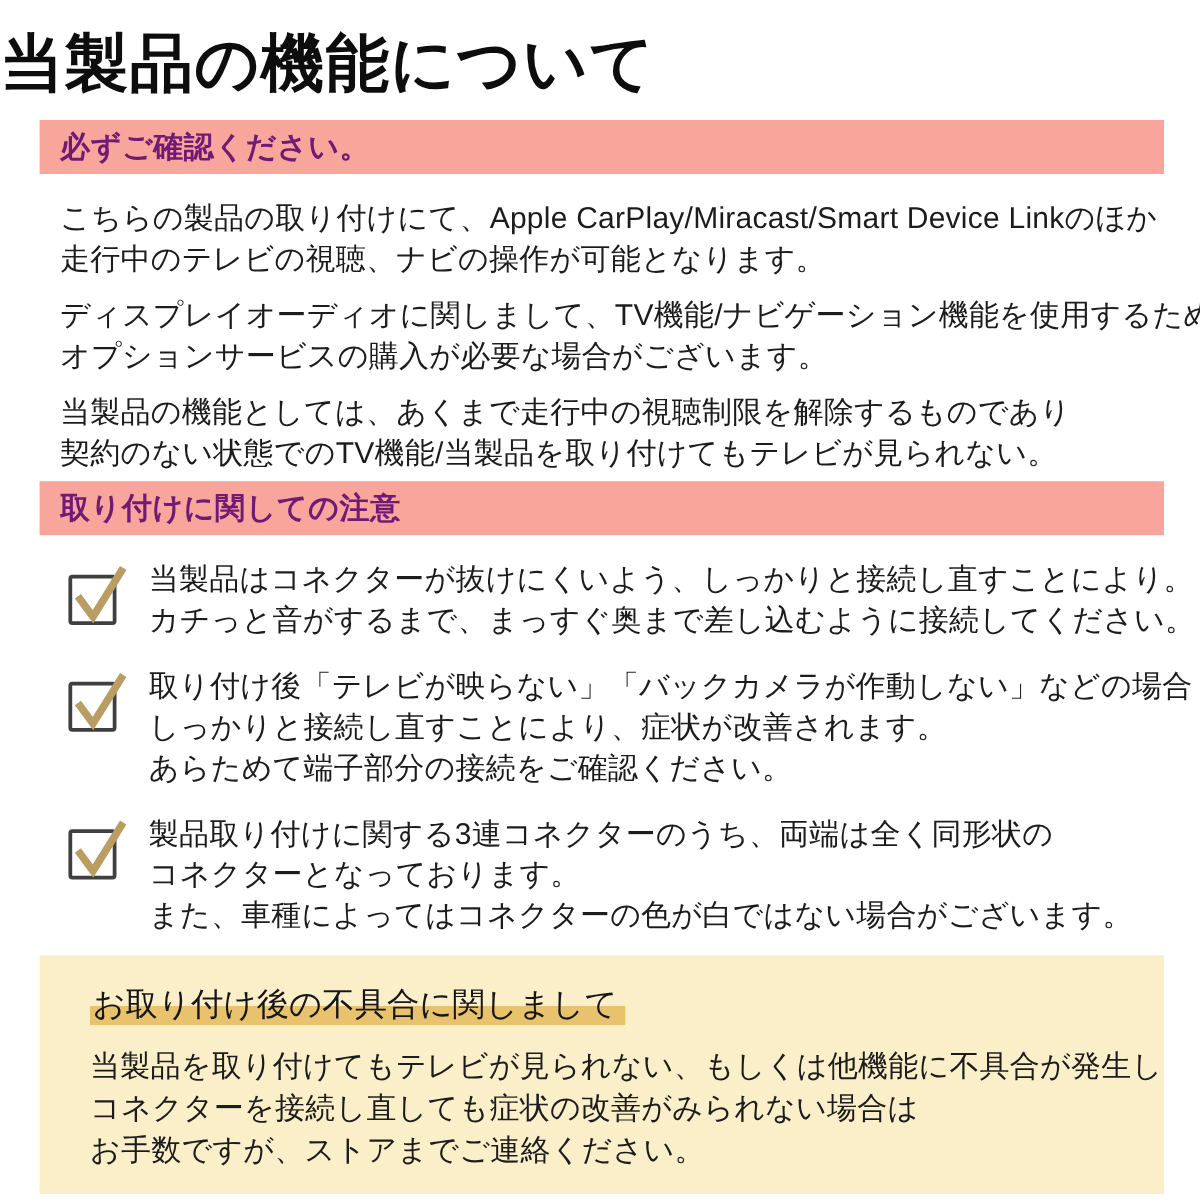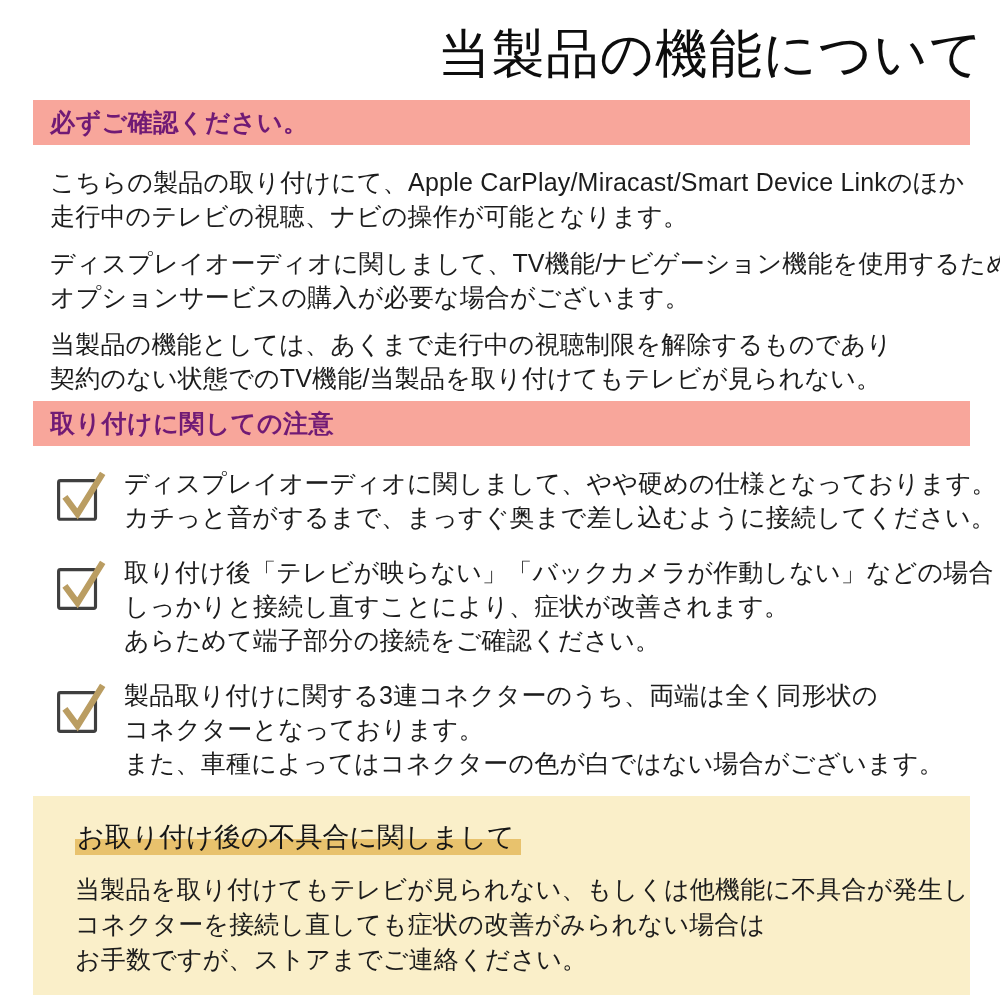--- a/index.html
+++ b/index.html
@@ -7,25 +7,25 @@
     width: 1000px;
     height: 1000px;
     overflow: hidden;
     background: #ffffff;
     font-family: "Liberation Sans", "DejaVu Sans", sans-serif;
     color: var(--text, #1c1c1c);
   }
   .page { position: relative; width: 1000px; height: 1000px; }
 
   .title {
-    margin: 22px 16px 0 0;
+    margin: 22px 4px 0 0;
     font-size: 53px;
     line-height: 64px;
-    font-weight: 400;
-    text-align: right;
+    font-weight: 700;
+    text-align: left;
     letter-spacing: 1px;
     color: #0d0d0d;
     white-space: nowrap;
   }
 
   .bar {
     margin: 14px 30px 0 33px;
     height: 45px;
     background: var(--header-bar-bg, #F8A69B);
     display: flex;
@@ -115,21 +115,21 @@
   <div class="checklist">
 
     <div class="check-item">
       <span class="checkbox-wrap">
         <svg class="checkbox-icon" width="54" height="58" viewBox="0 0 60 62" aria-hidden="true">
           <rect x="4" y="15" width="41" height="43" rx="2" fill="none" stroke-width="3.5"></rect>
           <path d="M11 33 L25 52 L53 7" fill="none" stroke-width="7"></path>
         </svg>
       </span>
       <div class="item-text">
-        <div class="tline">ディスプレイオーディオに関しまして、やや硬めの仕様となっております。</div>
+        <div class="tline">当製品はコネクターが抜けにくいよう、しっかりと接続し直すことにより。</div>
         <div class="tline">カチっと音がするまで、まっすぐ奥まで差し込むように接続してください。</div>
       </div>
     </div>
 
     <div class="check-item">
       <span class="checkbox-wrap">
         <svg class="checkbox-icon" width="54" height="58" viewBox="0 0 60 62" aria-hidden="true">
           <rect x="4" y="15" width="41" height="43" rx="2" fill="none" stroke-width="3.5"></rect>
           <path d="M11 33 L25 52 L53 7" fill="none" stroke-width="7"></path>
         </svg>

